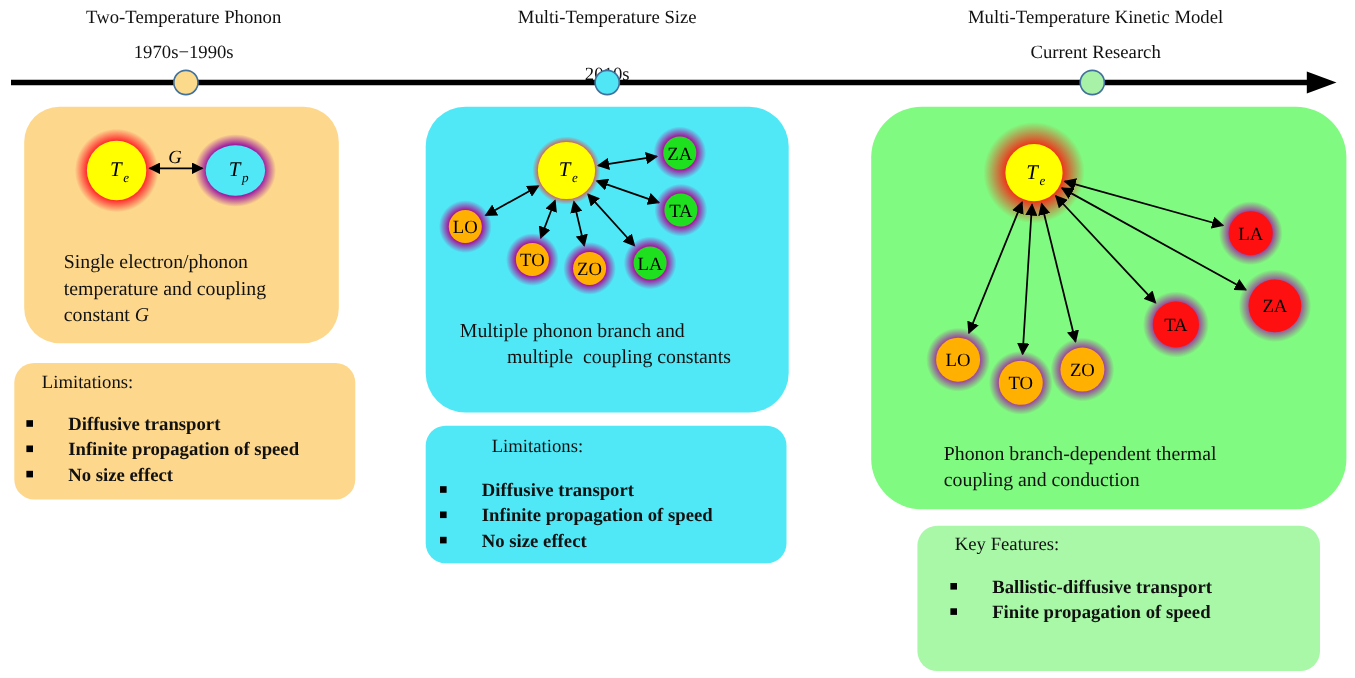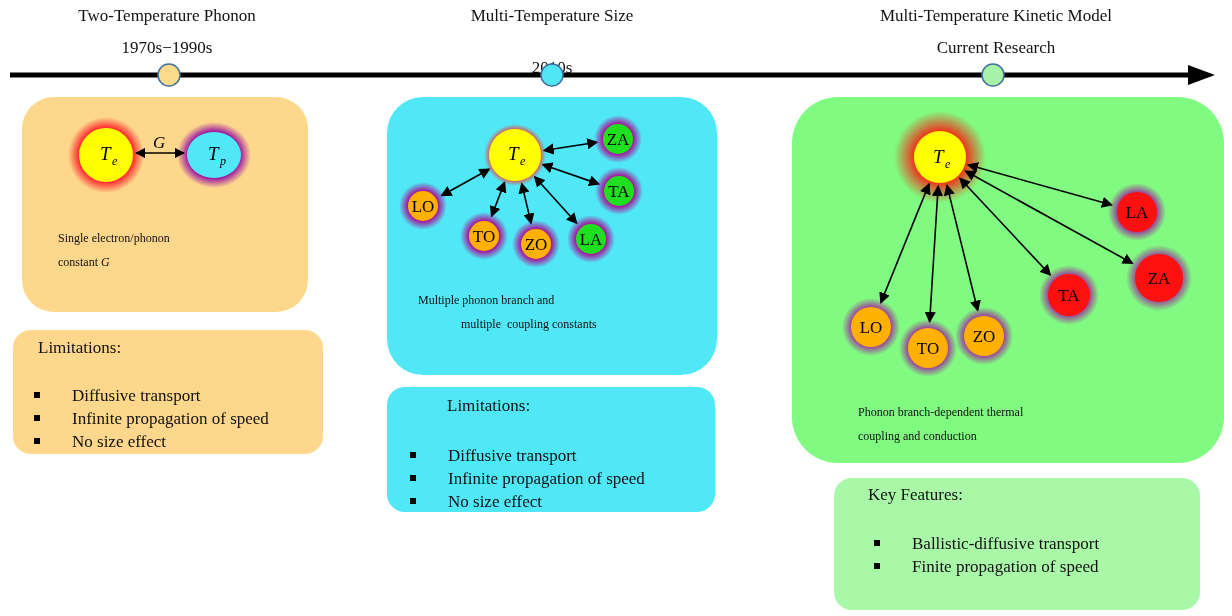--- a/index.html
+++ b/index.html
@@ -2,23 +2,23 @@
 <html><head>
 <meta charset="utf-8">
 <style>
   html, body { margin:0; padding:0; background:#ffffff; }
   body { width:1232px; height:616px; position:relative; overflow:hidden;
          font-family:"Liberation Serif", "DejaVu Serif", serif; color:#111; }
   .abs { position:absolute; }
   .era-title, .era-date { position:absolute; font-size:17px; text-align:center; white-space:nowrap; transform:translateX(-50%); }
   .panel { position:absolute; border-radius:32px; }
   .sub { position:absolute; border-radius:18px; }
-  .caption { position:absolute; font-size:12px; line-height:24px; }
+  .caption { position:absolute; font-size:18px; line-height:24px; }
   .list-title { position:absolute; font-size:17px; }
-  ul.bullets { position:absolute; margin:16px; padding:0; list-style:none; font-size:17px; line-height:23px; }
+  ul.bullets { position:absolute; margin:6px; padding:0; list-style:none; font-size:17px; line-height:23px;font-weight:bold; }
   ul.bullets li { position:relative; padding-left:38px; }
   ul.bullets li::before { content:""; position:absolute; left:0; top:8px; width:6px; height:6px; background:#000; }
   svg text { font-family:"Liberation Serif", "DejaVu Serif", serif; }
 </style>
 </head>
 <body>
 
 <div class="era-title" style="left:167px; top:6px;">Two-Temperature Phonon</div>
 <div class="era-date" style="left:167px; top:38px;">1970s−1990s</div>
 <div class="era-title" style="left:552px; top:6px;">Multi-Temperature Size</div>
@@ -55,20 +55,21 @@
   <text x="90" y="68" font-size="12" font-style="italic">e</text>
   <ellipse cx="192" cy="58" rx="37" ry="33" fill="url(#glowPurple1)"></ellipse>
   <ellipse cx="192" cy="58" rx="27" ry="23" fill="#50E8F6"></ellipse>
   <text x="186" y="63" font-size="19" font-style="italic">T</text>
   <text x="198" y="68" font-size="12" font-style="italic">p</text>
   <line x1="114" y1="56" x2="162" y2="56" stroke="#000" stroke-width="1.5" marker-start="url(#arr)" marker-end="url(#arr)"></line>
   <text x="131" y="51" font-size="17" font-style="italic">G</text>
 </svg>
 <div class="caption" style="left:58px; top:226px;">
   <div>Single electron/phonon</div>
+  <div>temperature and coupling</div>
   <div><span>constant </span><i>G</i></div>
 </div>
 
 <div class="sub" style="left:13px; top:330px; width:310px; height:124px; background:#FDD78C;"></div>
 <div class="list-title" style="left:38px; top:338px;">Limitations:</div>
 <ul class="bullets" style="left:18px; top:368px;">
   <li>Diffusive transport</li>
   <li>Infinite propagation of speed</li>
   <li>No size effect</li>
 </ul>

